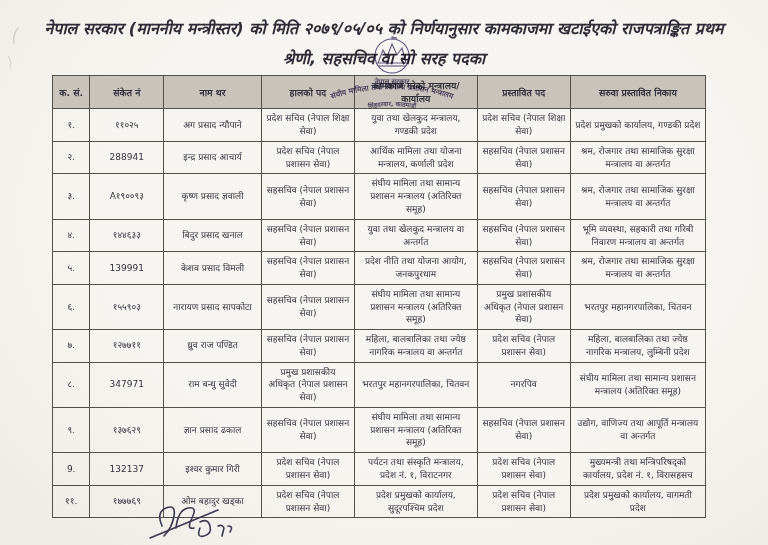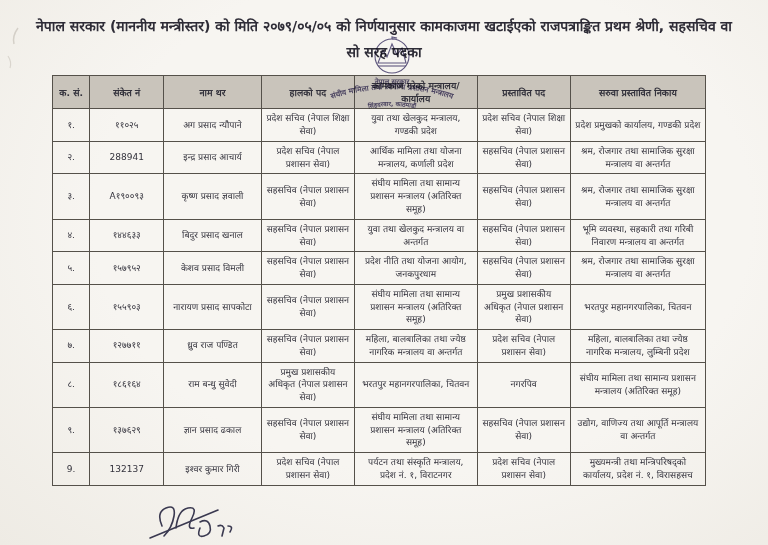--- a/index.html
+++ b/index.html
@@ -3,21 +3,21 @@
 <meta charset="utf-8">
 <style>
   html,body{margin:0;padding:0;}
   body{
     width:768px;height:545px;position:relative;overflow:hidden;
     background:radial-gradient(ellipse at 55% 40%, #f7f5f1 55%, #eeebe4 100%);
     font-family:"DejaVu Sans",sans-serif;color:#33323c;
   }
   .title-block{
     position:absolute;top:14px;left:36px;right:36px;
-    text-align:center;font-weight:bold;font-size:14px;line-height:1.85;color:#2e2c37;
+    text-align:center;font-weight:bold;font-size:16px;line-height:1.85;color:#2e2c37;font-style:italic;
   }
   .doc-table{
     position:absolute;left:52px;top:75px;width:654px;
     border-collapse:collapse;font-size:9px;color:#33323c;
     z-index:2;
   }
   .doc-table th,.doc-table td{
     border:1px solid #55514a;padding:3px 4px;text-align:center;
     vertical-align:middle;line-height:1.42;
   }
@@ -100,21 +100,21 @@
         <td>४.</td>
         <td>१४४६३३</td>
         <td>बिदुर प्रसाद खनाल</td>
         <td>सहसचिव (नेपाल प्रशासन सेवा)</td>
         <td>युवा तथा खेलकुद मन्त्रालय वा अन्तर्गत</td>
         <td>सहसचिव (नेपाल प्रशासन सेवा)</td>
         <td>भूमि व्यवस्था, सहकारी तथा गरिबी निवारण मन्त्रालय वा अन्तर्गत</td>
       </tr>
       <tr>
         <td>५.</td>
-        <td>१५७९५२</td>
+        <td>139991</td>
         <td>केशव प्रसाद विमली</td>
         <td>सहसचिव (नेपाल प्रशासन सेवा)</td>
         <td>प्रदेश नीति तथा योजना आयोग, जनकपुरधाम</td>
         <td>सहसचिव (नेपाल प्रशासन सेवा)</td>
         <td>श्रम, रोजगार तथा सामाजिक सुरक्षा मन्त्रालय वा अन्तर्गत</td>
       </tr>
       <tr>
         <td>६.</td>
         <td>१५५९०३</td>
         <td>नारायण प्रसाद सापकोटा</td>
@@ -127,21 +127,21 @@
         <td>७.</td>
         <td>१२७७११</td>
         <td>ध्रुव राज पण्डित</td>
         <td>सहसचिव (नेपाल प्रशासन सेवा)</td>
         <td>महिला, बालबालिका तथा ज्येष्ठ नागरिक मन्त्रालय वा अन्तर्गत</td>
         <td>प्रदेश सचिव (नेपाल प्रशासन सेवा)</td>
         <td>महिला, बालबालिका तथा ज्येष्ठ नागरिक मन्त्रालय, लुम्बिनी प्रदेश</td>
       </tr>
       <tr>
         <td>८.</td>
-        <td>१८६१६४</td>
+        <td>347971</td>
         <td>राम बन्धु सुवेदी</td>
         <td>प्रमुख प्रशासकीय अधिकृत (नेपाल प्रशासन सेवा)</td>
         <td>भरतपुर महानगरपालिका, चितवन</td>
         <td>नगरपिव</td>
         <td>संघीय मामिला तथा सामान्य प्रशासन मन्त्रालय (अतिरिक्त समूह)</td>
       </tr>
       <tr>
         <td>९.</td>
         <td>१३७६२९</td>
         <td>ज्ञान प्रसाद ढकाल</td>
@@ -151,20 +151,29 @@
         <td>उद्योग, वाणिज्य तथा आपूर्ति मन्त्रालय वा अन्तर्गत</td>
       </tr>
       <tr>
         <td>9.</td>
         <td>132137</td>
         <td>इश्वर कुमार गिरी</td>
         <td>प्रदेश सचिव (नेपाल प्रशासन सेवा)</td>
         <td>पर्यटन तथा संस्कृति मन्त्रालय, प्रदेश नं. १, विराटनगर</td>
         <td>प्रदेश सचिव (नेपाल प्रशासन सेवा)</td>
         <td>मुख्यमन्त्री तथा मन्त्रिपरिषद्को कार्यालय, प्रदेश नं. १, विरासहसच</td>
+      </tr>
+      <tr>
+        <td>११.</td>
+        <td>१७७७६९</td>
+        <td>ओम बहादुर खड्का</td>
+        <td>प्रदेश सचिव (नेपाल प्रशासन सेवा)</td>
+        <td>प्रदेश प्रमुखको कार्यालय, सुदूरपश्चिम प्रदेश</td>
+        <td>प्रदेश सचिव (नेपाल प्रशासन सेवा)</td>
+        <td>प्रदेश प्रमुखको कार्यालय, वागमती प्रदेश</td>
       </tr>
     </tbody>
 </table>
 
 <svg class="stamp" viewBox="0 0 140 82">
   <defs>
     <path id="arcMid" d="M 6,64 Q 70,42 134,64"></path>
     <path id="arcLow" d="M 28,78 Q 70,62 112,78"></path>
   </defs>
   <g stroke="#4b4374" fill="none" stroke-width="1.1">

